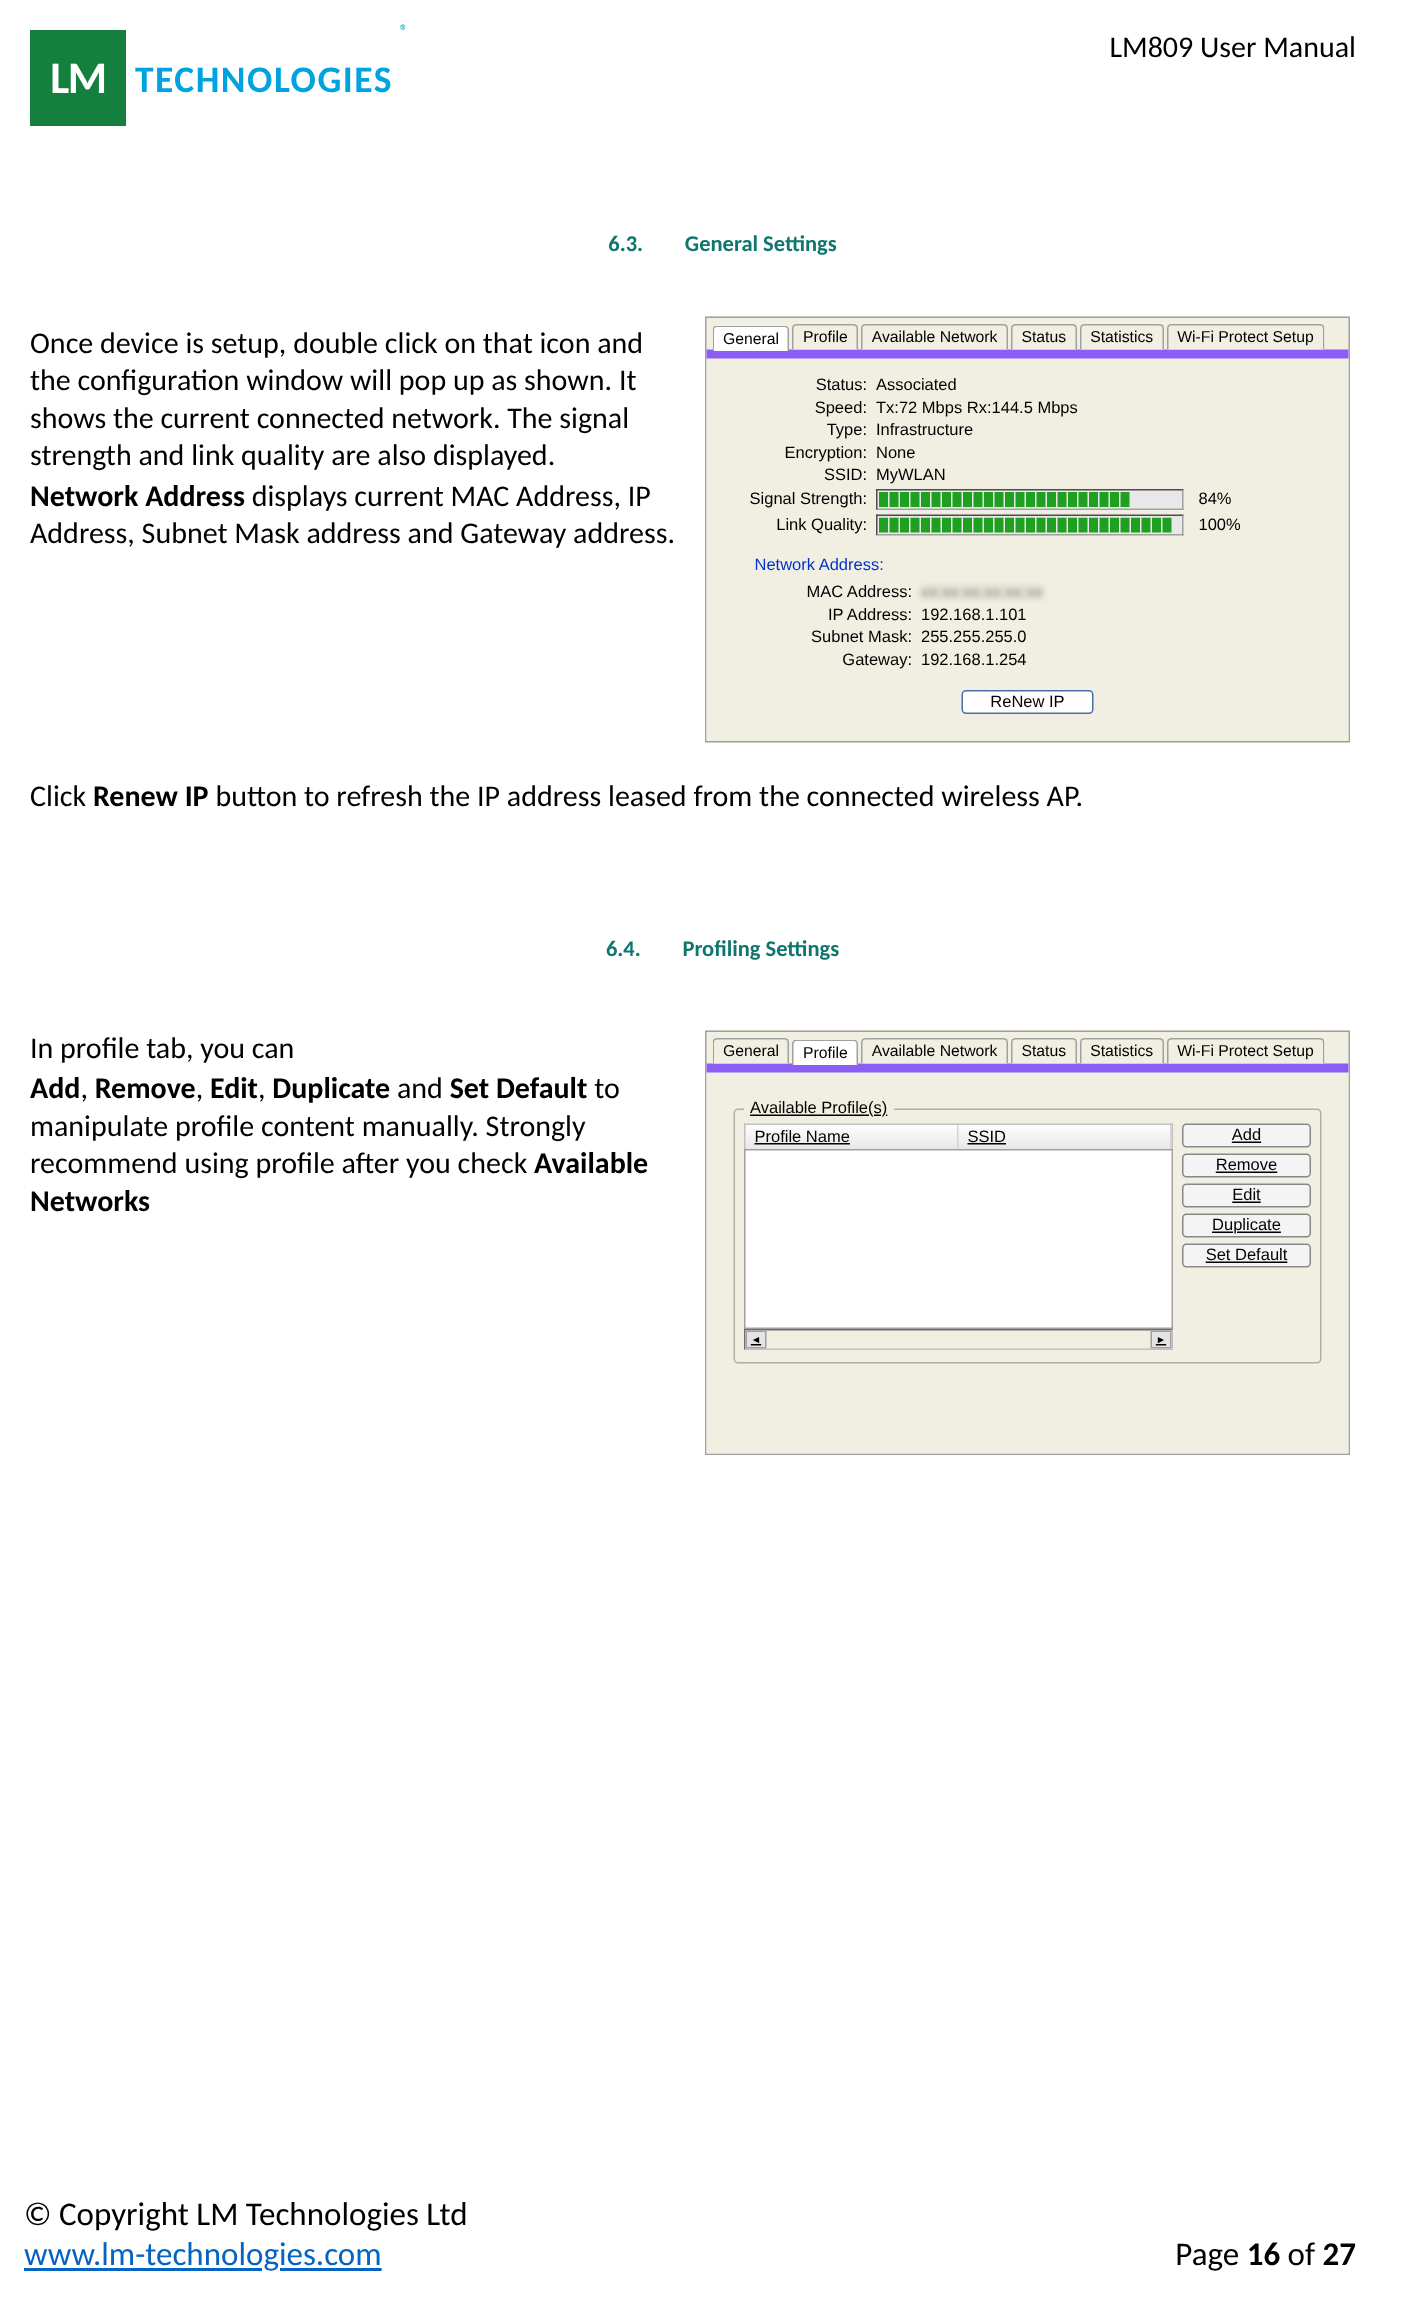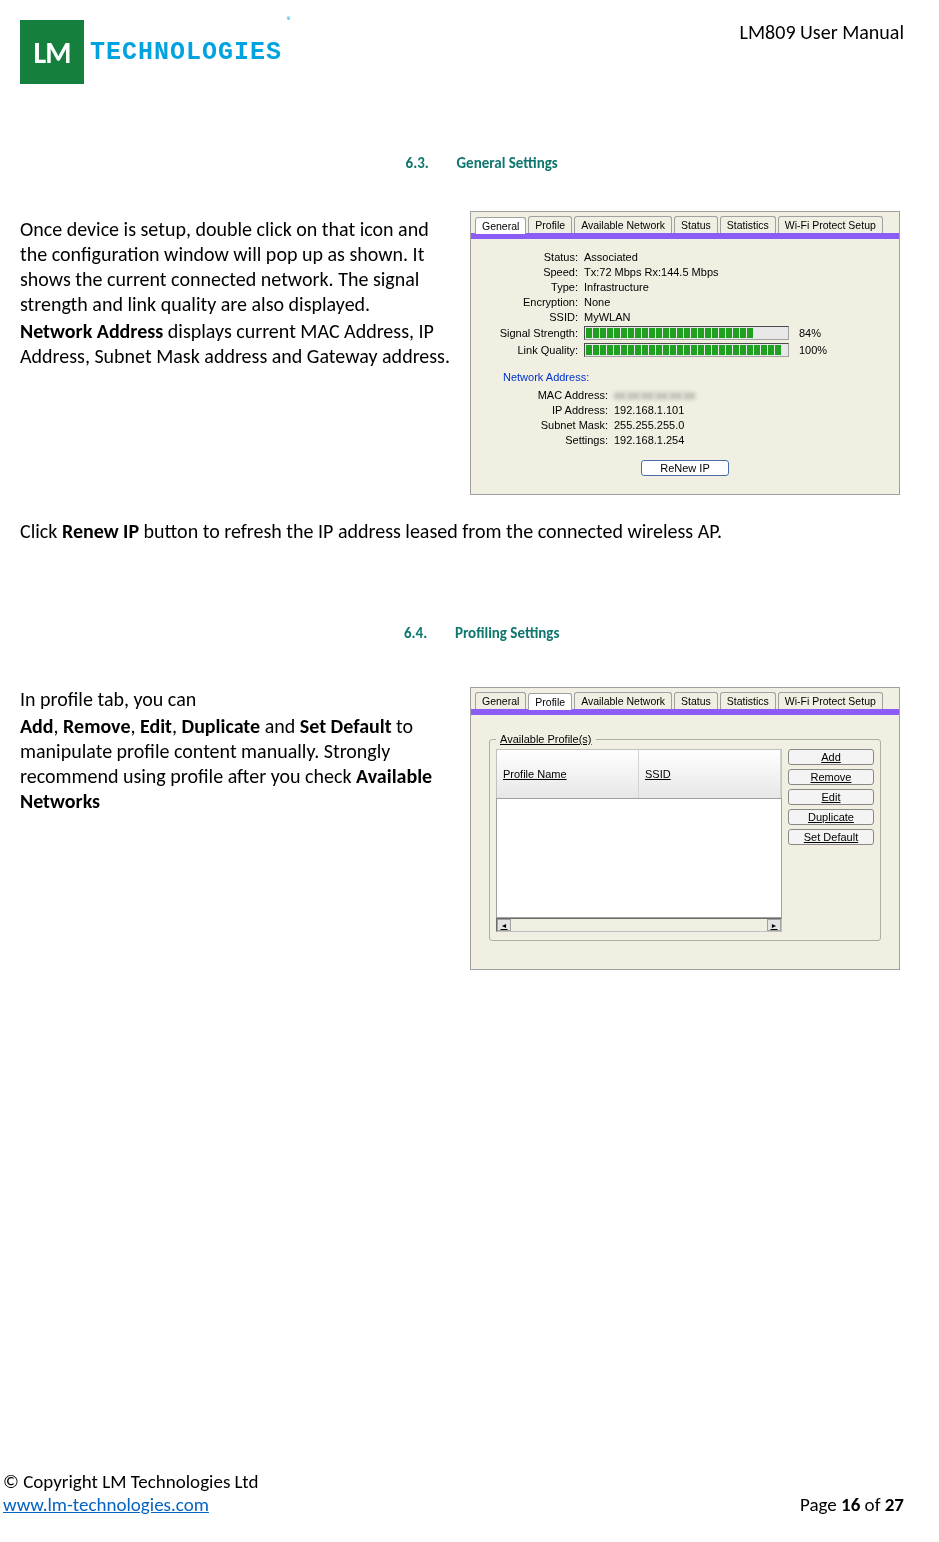--- a/index.html
+++ b/index.html
@@ -16,21 +16,21 @@
 
   
   .header-row { display: flex; align-items: flex-start; justify-content: space-between; margin-bottom: 70px; }
   .logo-block { display: flex; align-items: flex-start; gap: 6px; }
   .logo-mark {
     width: 64px; height: 64px; background: #15803d;
     display: flex; align-items: center; justify-content: center;
     color: #fff; font-weight: bold; font-size: 30px; letter-spacing: -1px;
   }
   .logo-text { display: flex; flex-direction: column; justify-content: center; height: 64px; position: relative; }
-  .logo-word { font-size: 25px; font-weight: bold; color: #00a3e0; letter-spacing: 1px; line-height: 1; font-family: Liberation Mono, monospace; }
+  .logo-word { font-size: 25px; font-weight: bold; color: #00a3e0; letter-spacing: 1px; line-height: 1; }
   .logo-reg { position: absolute; top: -6px; right: -10px; color: #00a3e0; font-size: 11px; }
   .doc-title { font-size: 20px; color: #000; }
 
   
   .section-heading {
     color: #0f766e;
     font-weight: bold;
     font-size: 15px;
     margin: 0 0 45px 15px;
     text-align: center;
@@ -100,21 +100,21 @@
     margin: 6px; padding: 4px 6px 8px 6px; text-decoration: underline;
   }
   .fieldset legend { padding: 0 4px; font-size: 11px; }
   .profile-row { display: flex; gap: 6px; }
   .list-wrap { flex: 1; }
   .list-head {
     display: flex; background: linear-gradient(#fefefe,#e7e7e7);
     border: 1px solid #c0c0c0; border-bottom: none;
     font-size: 11px;
   }
-  .list-head .col { padding: 18px 6px; border-right: 1px solid #d4d4d4; }
+  .list-head .col { padding: 2px 6px; border-right: 1px solid #d4d4d4; }
   .list-head .col:first-child { flex: 1; }
   .list-head .col:last-child { flex: 1; }
   .list-body {
     background: #fff; border: 1px solid #a0a0a0;
     height: 120px;
   }
   .scrollbar {
     height: 14px; background: #f1efe2;
     border: 1px inset #c0c0c0;
     display: flex; justify-content: space-between; align-items: center;
@@ -124,23 +124,23 @@
   .btn-col { display: flex; flex-direction: column; gap: 4px; width: 86px; }
   .win-btn-side {
     border: 1px solid #888; background: #f4f4f4;
     font-size: 11px; padding: 1px 0; border-radius: 3px;
   }
 
   .section-gap { height: 80px; }
 
   
   .footer {
-    position: absolute; bottom: 26px; left: 3px; right: 35px;
+    position: absolute; bottom: 26px; left: 16px; right: 35px;
     display: flex; justify-content: space-between; align-items: flex-end;
-    font-size: 19px;
+    font-size: 22px;
   }
   .footer a { color: #0563c1; text-decoration: underline; }
 </style>
 </head>
 <body>
 
 <div class="header-row">
   <div class="logo-block">
     <div class="logo-mark">LM</div>
     <div class="logo-text">
@@ -223,21 +223,21 @@
           </div>
         <div class="kv">
             <div class="k">IP Address:</div>
             <div>192.168.1.101</div>
           </div>
         <div class="kv">
             <div class="k">Subnet Mask:</div>
             <div>255.255.255.0</div>
           </div>
         <div class="kv">
-            <div class="k">Settings:</div>
+            <div class="k">Gateway:</div>
             <div>192.168.1.254</div>
           </div>
       </div>
       <button class="win-btn">ReNew IP</button>
     </div>
   </div>
 </div>
 
 <p class="wide-para">
   <span>Click </span><span class="b">Renew IP</span><span> button to refresh the IP address leased from the connected wireless AP.</span>

